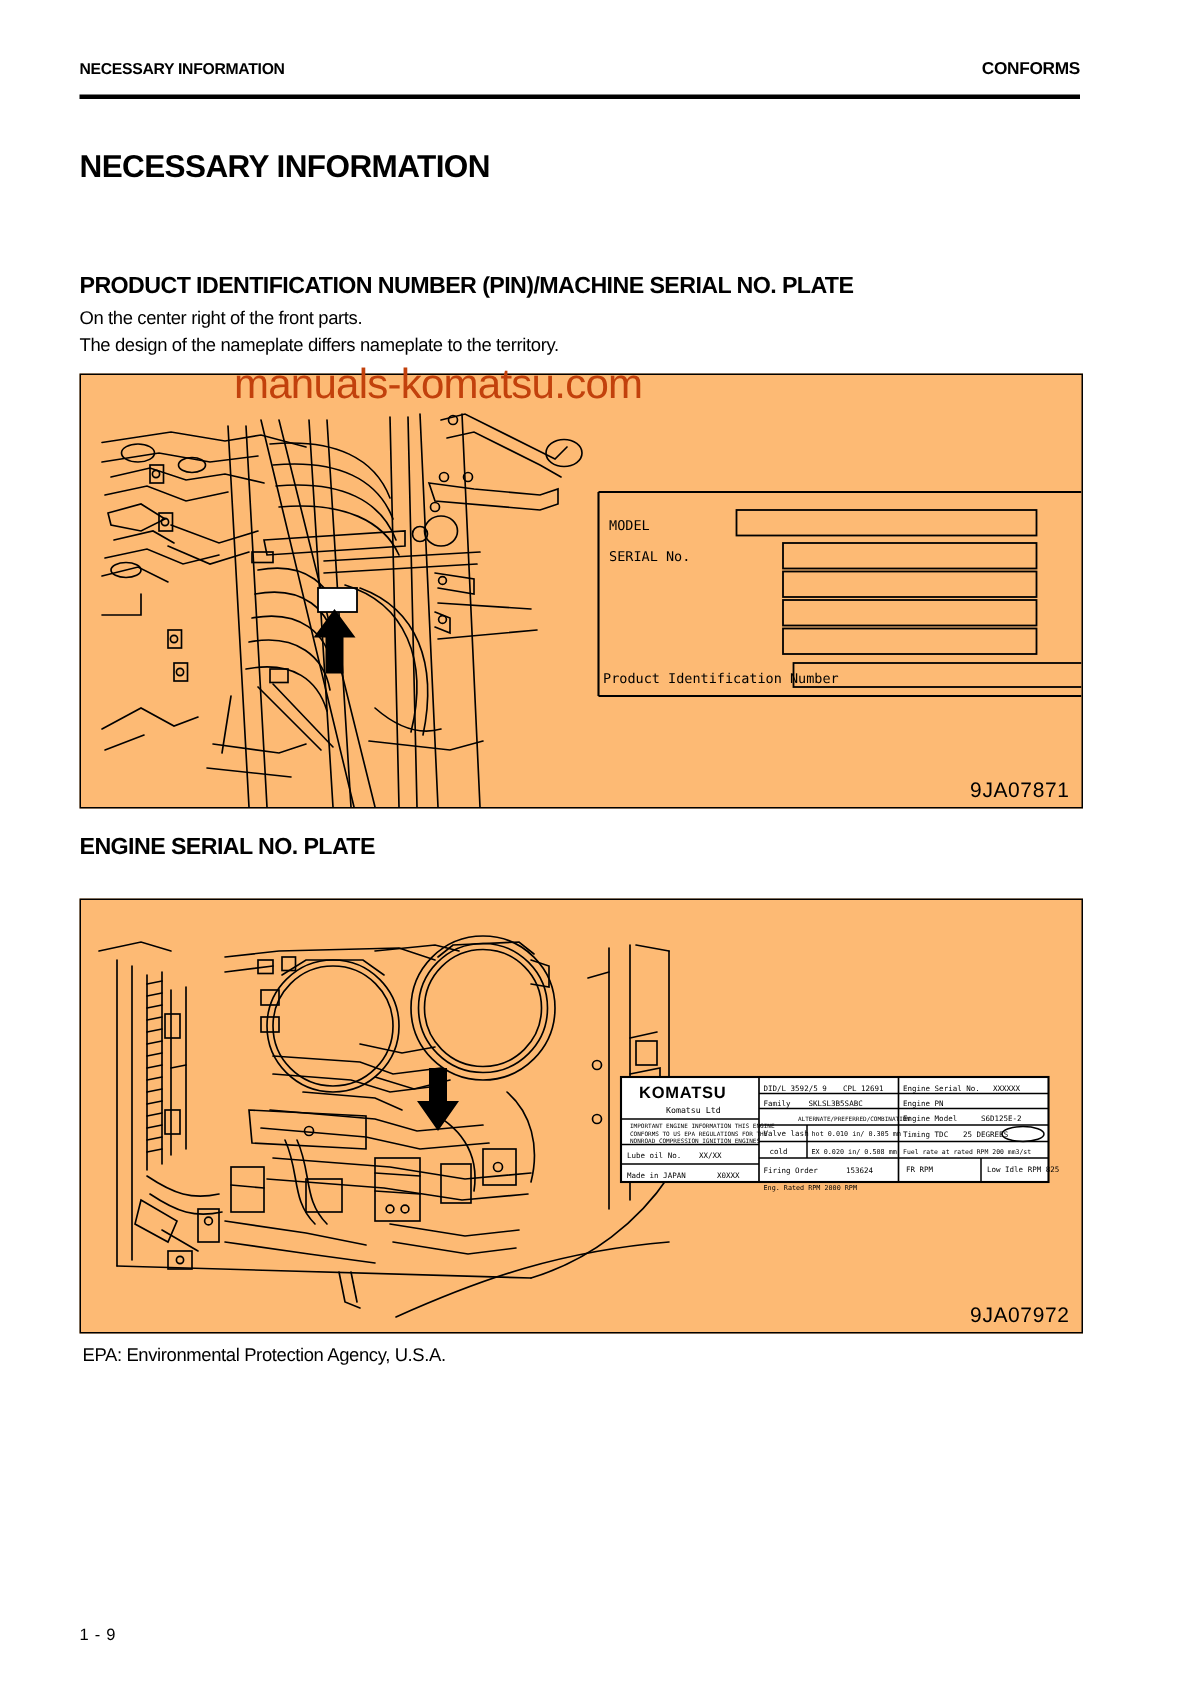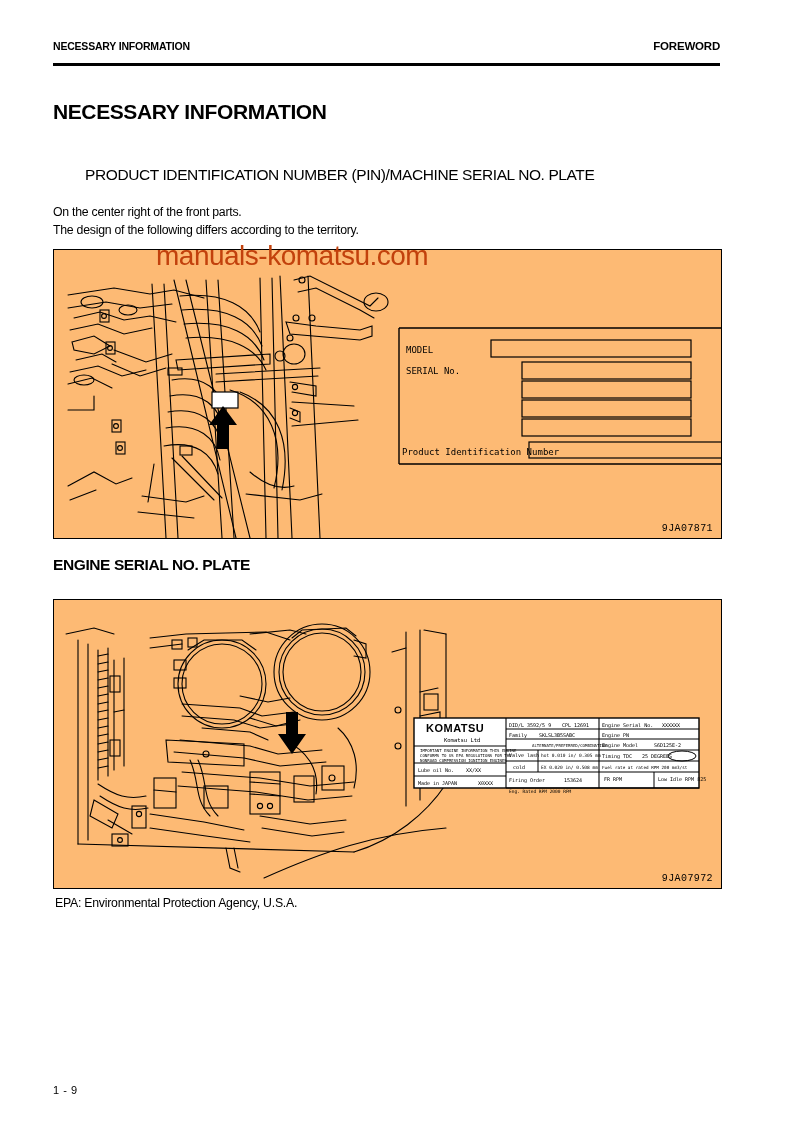--- a/index.html
+++ b/index.html
@@ -68,25 +68,24 @@
     left: 53px;
     top: 128px;
     width: 668px;
     font-size: 12.3px;
     line-height: 20px;
     letter-spacing: -0.25px;
   }
   .h2-pin {
     position: absolute;
     left: 53px;
-    top: 166px;
+    top: 182px;
     font-size: 15.5px;
-    font-weight: normal;
+    font-weight: bold;
     letter-spacing: -0.4px;
-    margin-left: 32px;
   }
   .pin-line1 {
     position: absolute;
     left: 53px;
     top: 205px;
     font-size: 12.3px;
     letter-spacing: -0.25px;
   }
   .pin-line2 {
     position: absolute;
@@ -157,22 +156,22 @@
   #figure-engine {
     left: 53px;
     top: 599px;
     width: 667px;
     height: 288px;
   }
   .fig-caption {
     position: absolute;
     right: 8px;
     bottom: 4px;
-    font-size: 10px;
-    font-family: Liberation Mono, monospace;
+    font-size: 14px;
+    font-family: Liberation Sans, sans-serif;
     letter-spacing: 0.4px;
     text-align: right;
   }
   .fig-art {
     position: absolute;
     left: 0; top: 0;
     width: 100%;
     height: 100%;
   }
   .plate-label {
@@ -192,29 +191,29 @@
     fill: #000000;
   }
 </style>
 </head>
 <body>
 
 <div class="page">
 
   <div class="header">
     <div class="header-left">NECESSARY INFORMATION</div>
-    <div class="header-right">FOREWORD</div>
+    <div class="header-right">CONFORMS</div>
   </div>
   <div class="header-rule"></div>
 
   <div class="h1">NECESSARY INFORMATION</div>
 
   <div class="h2-pin">PRODUCT IDENTIFICATION NUMBER (PIN)/MACHINE SERIAL NO. PLATE</div>
   <div class="pin-line1">On the center right of the front parts.</div>
-  <div class="pin-line2">The design of the following differs according to the territory.</div>
+  <div class="pin-line2">The design of the nameplate differs nameplate to the territory.</div>
 
   <div class="figure" id="figure-pin">
     <svg class="fig-art" viewBox="0 0 667 288" preserveAspectRatio="none">
       <g stroke="#000" stroke-width="1.1" fill="none" stroke-linecap="round">
 
         <path d="M14 45 L60 38 L96 44 L120 40 L150 48"></path>
         <path d="M14 58 L52 52 L86 58 L118 54"></path>
         <path d="M20 68 L46 62 L70 70 L96 66 L122 72"></path>
         <path d="M16 80 L44 74 L70 84 L98 78"></path>
         <ellipse cx="38" cy="52" rx="11" ry="6"></ellipse>

